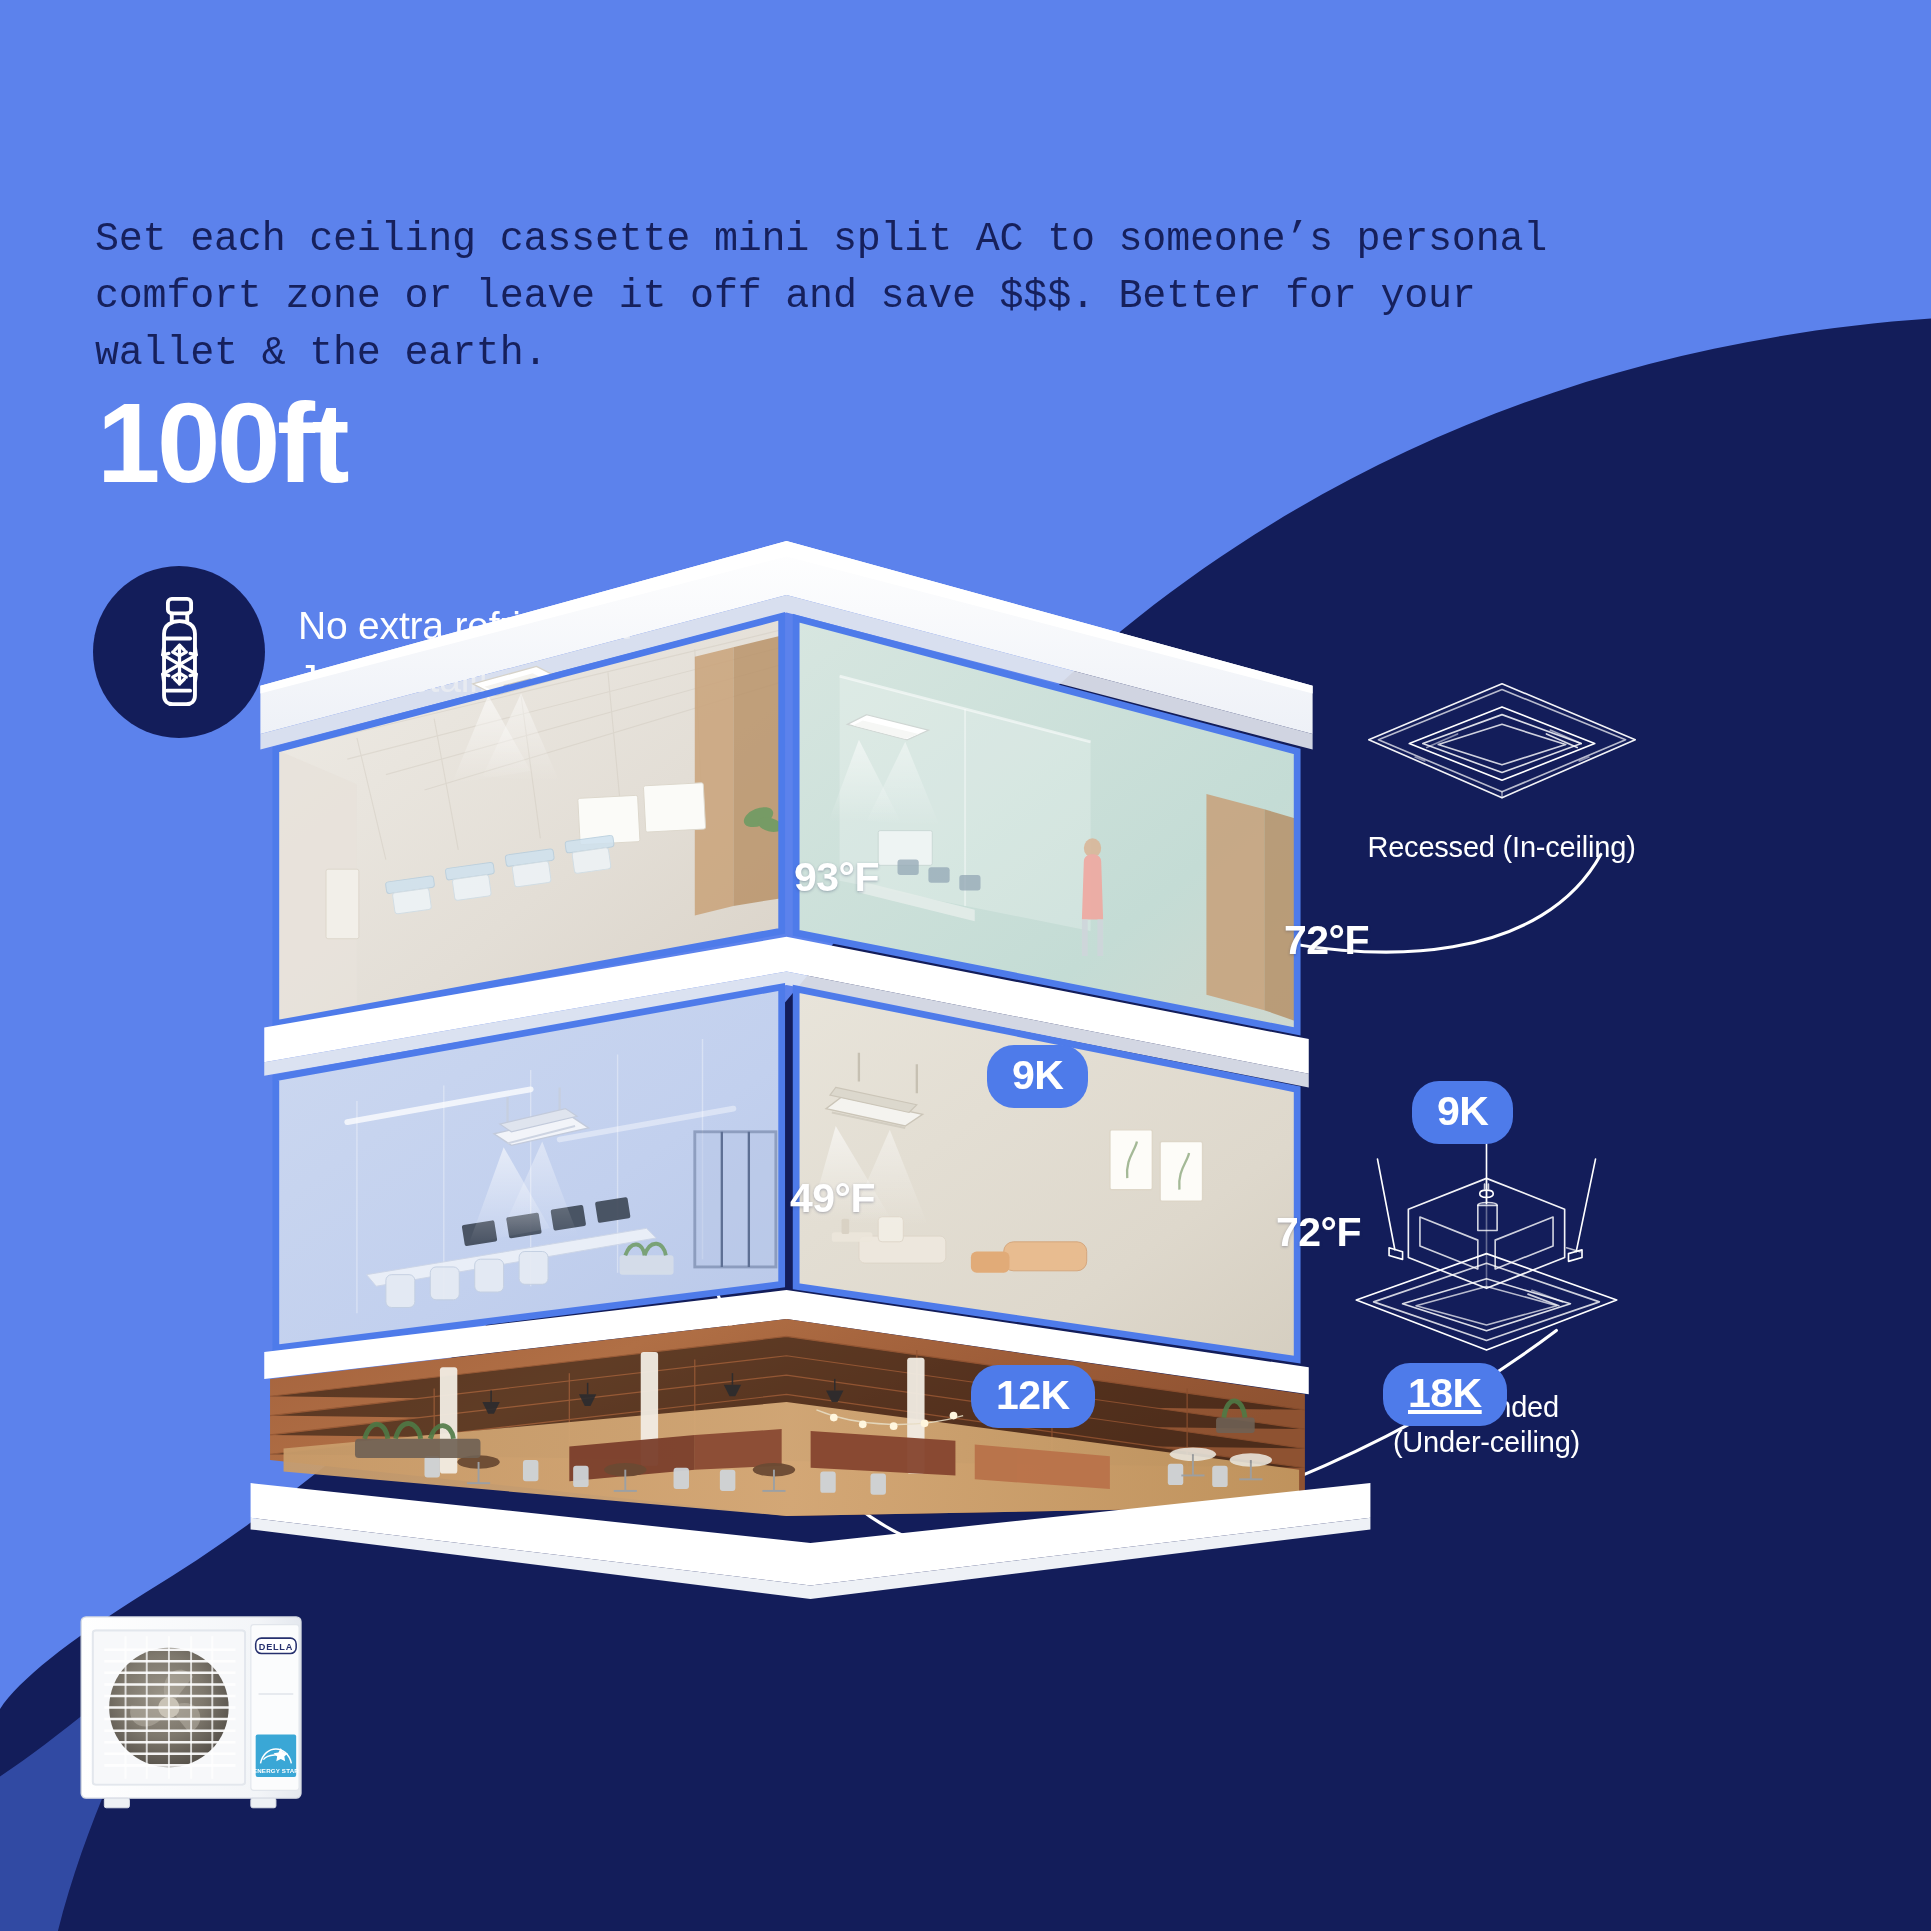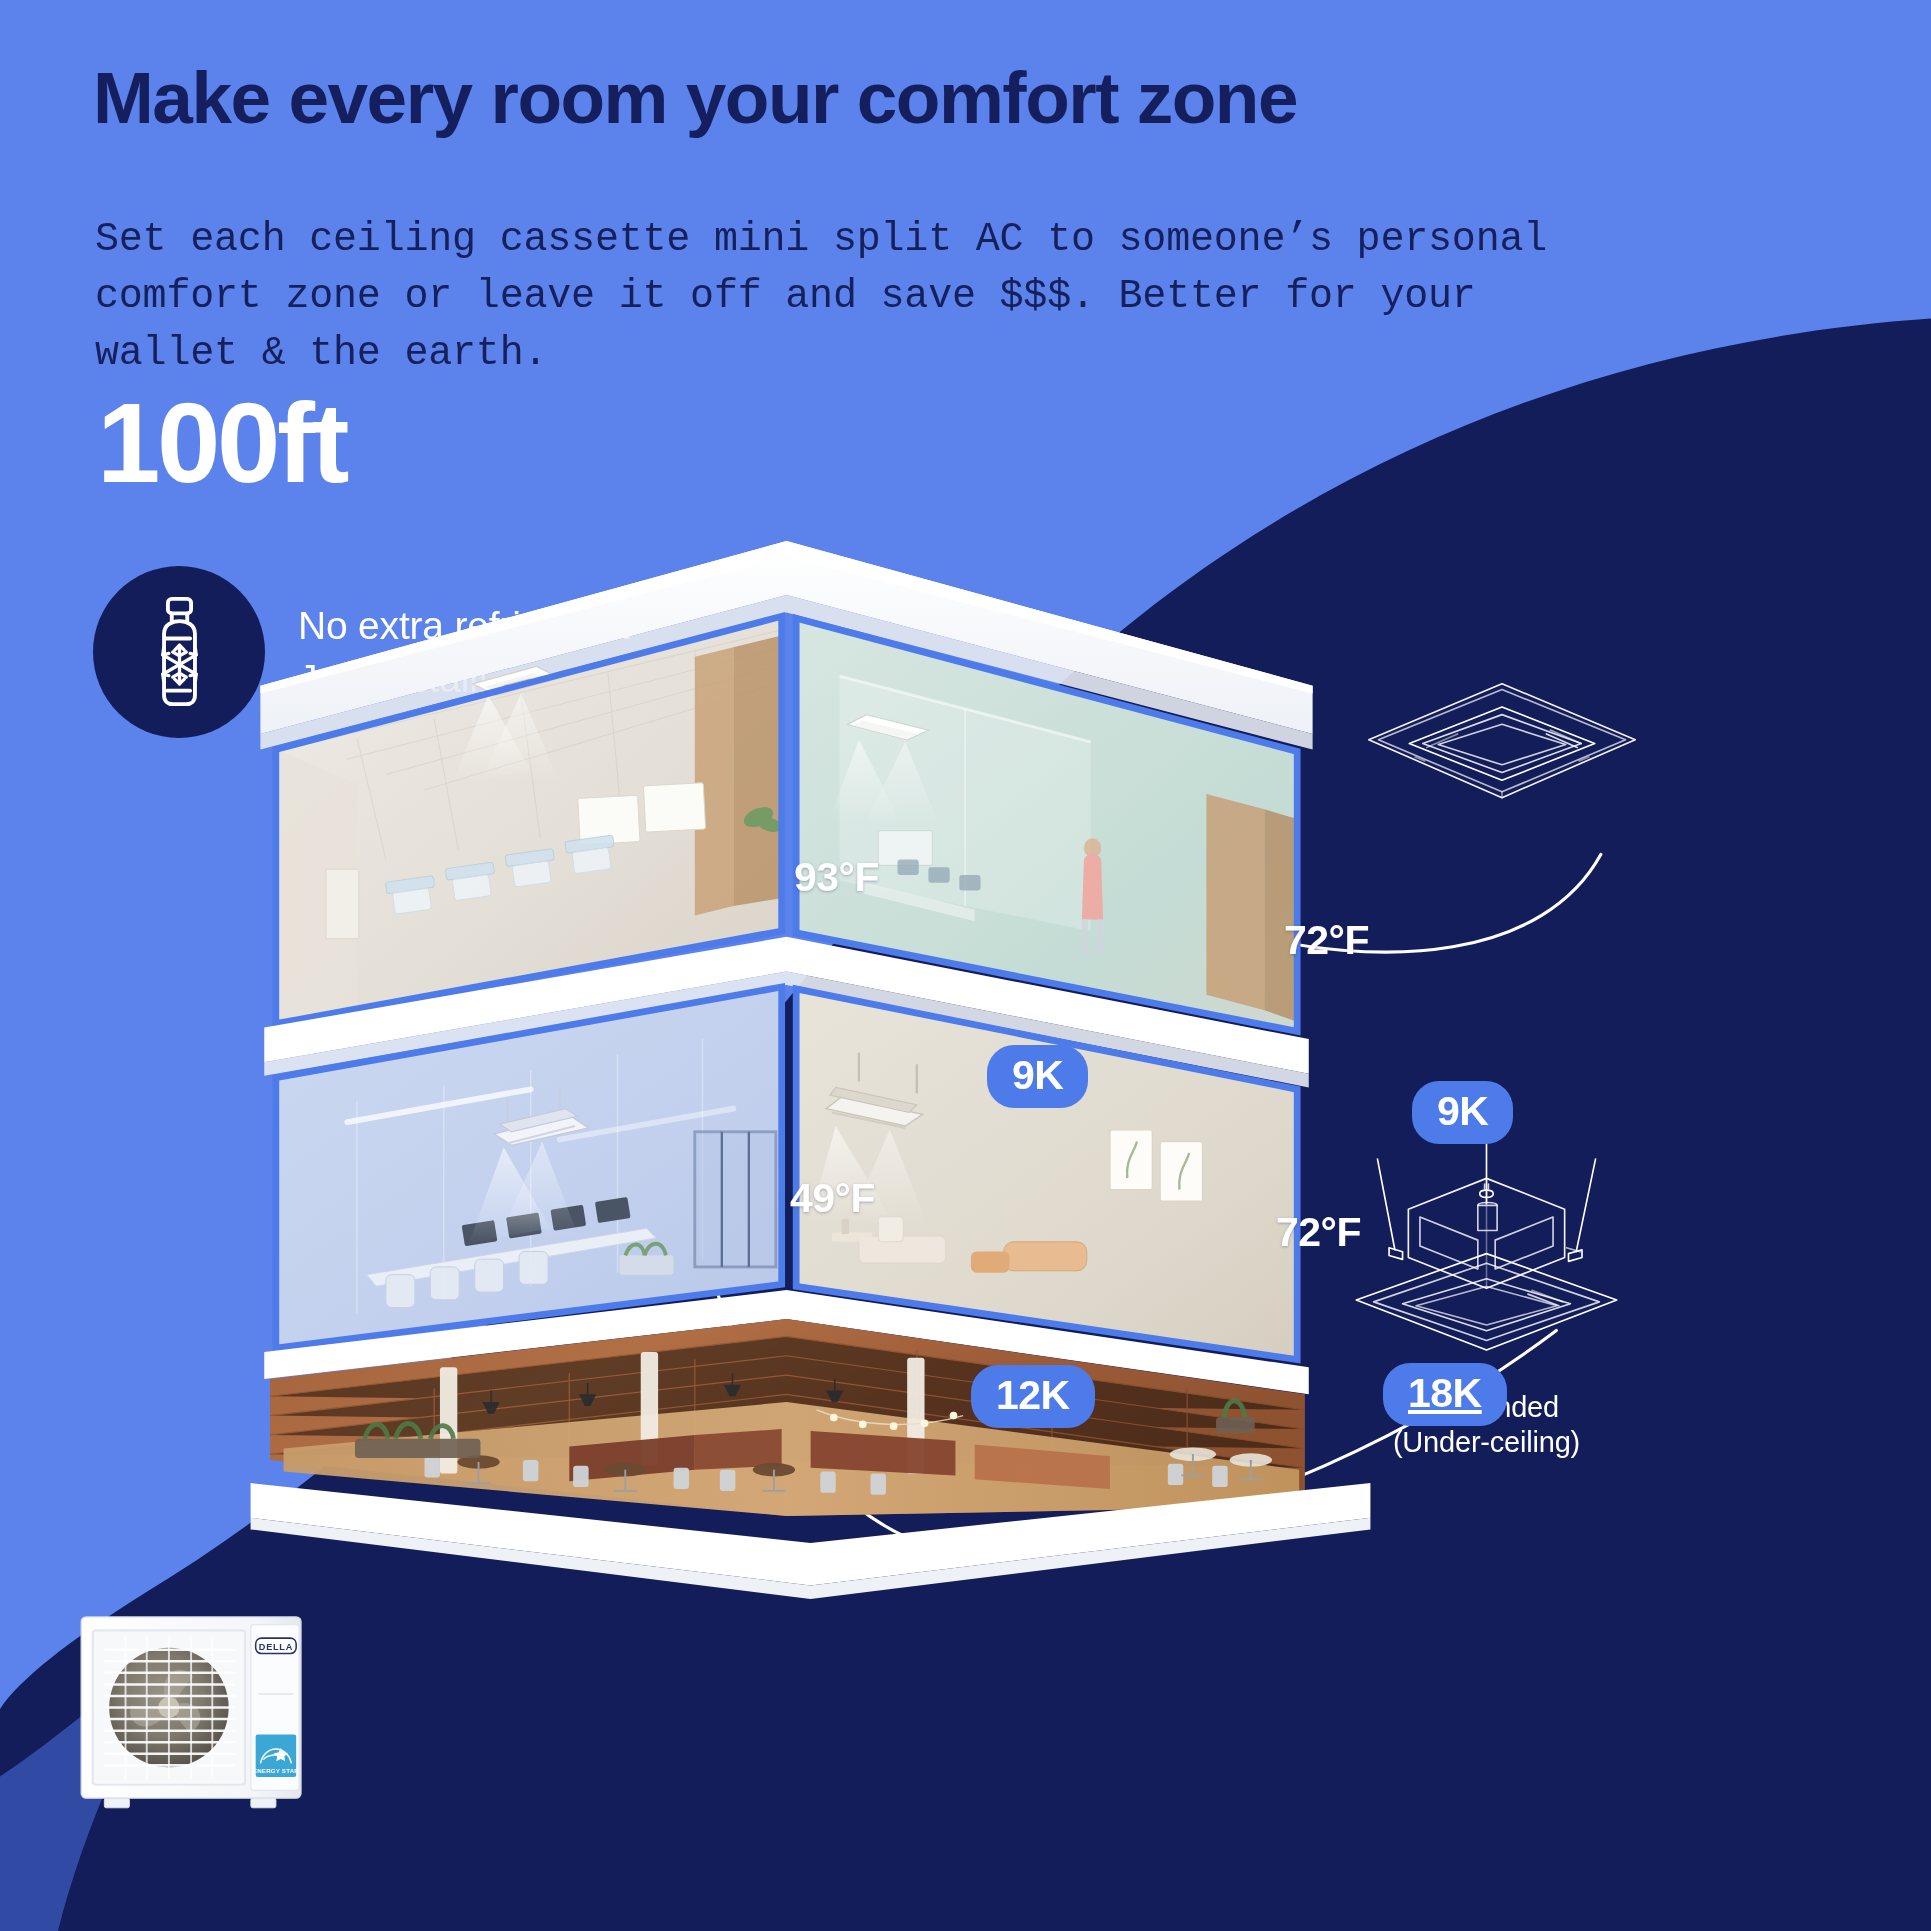--- a/index.html
+++ b/index.html
@@ -84,21 +84,20 @@
                C 1560 360, 1190 560, 940 880
                C 700 1190, 430 1480, 150 1650
                C 70 1700, 20 1740, 0 1770
                L 0 2000 L 2000 2000 Z" fill="#131D5A"></path>
 
       <path d="M 0 1840 C 60 1800, 130 1740, 190 1690
                C 150 1760, 90 1880, 60 2000 L 0 2000 Z" fill="#4A6FE0" opacity="0.55"></path>
     </g>
   </svg>
 
-  <div class="headline nosel">Make every room your comfort zone</div>
 
   <div class="subhead nosel">Set each ceiling cassette mini split AC to someone’s personal comfort zone or leave it off and save $$$. Better for your wallet &amp; the earth.</div>
 
   <div class="stat-wrap">
     <div class="stat-big nosel">100ft</div>
   </div>
 
   <div class="refrig">
     <div class="refrig-circle">
 
@@ -149,20 +148,21 @@
 
         <path d="M196 60 L228 74" opacity=".85"></path>
         <path d="M200 56 L232 70" opacity=".6"></path>
         <path d="M104 60 L72 74" opacity=".5"></path>
 
         <path d="M150 126 L150 120" opacity=".5"></path>
         <path d="M60 84 L70 88" opacity=".5"></path>
         <path d="M240 84 L230 88" opacity=".5"></path>
       </g>
     </svg>
+    <div class="prod-label nosel">Recessed (In-ceiling)</div>
   </div>
 
   <div class="prod" id="prod-suspended">
     <svg width="319" height="246" viewBox="0 0 330 255" style="display:block;margin:0 auto 9.7px auto;">
       <g fill="none" stroke="#ffffff" stroke-width="1.7" stroke-linejoin="round" stroke-linecap="round">
 
         <path d="M165 0 L165 72"></path>
 
         <path d="M52 26 L70 120"></path>
         <path d="M278 26 L258 122"></path>

